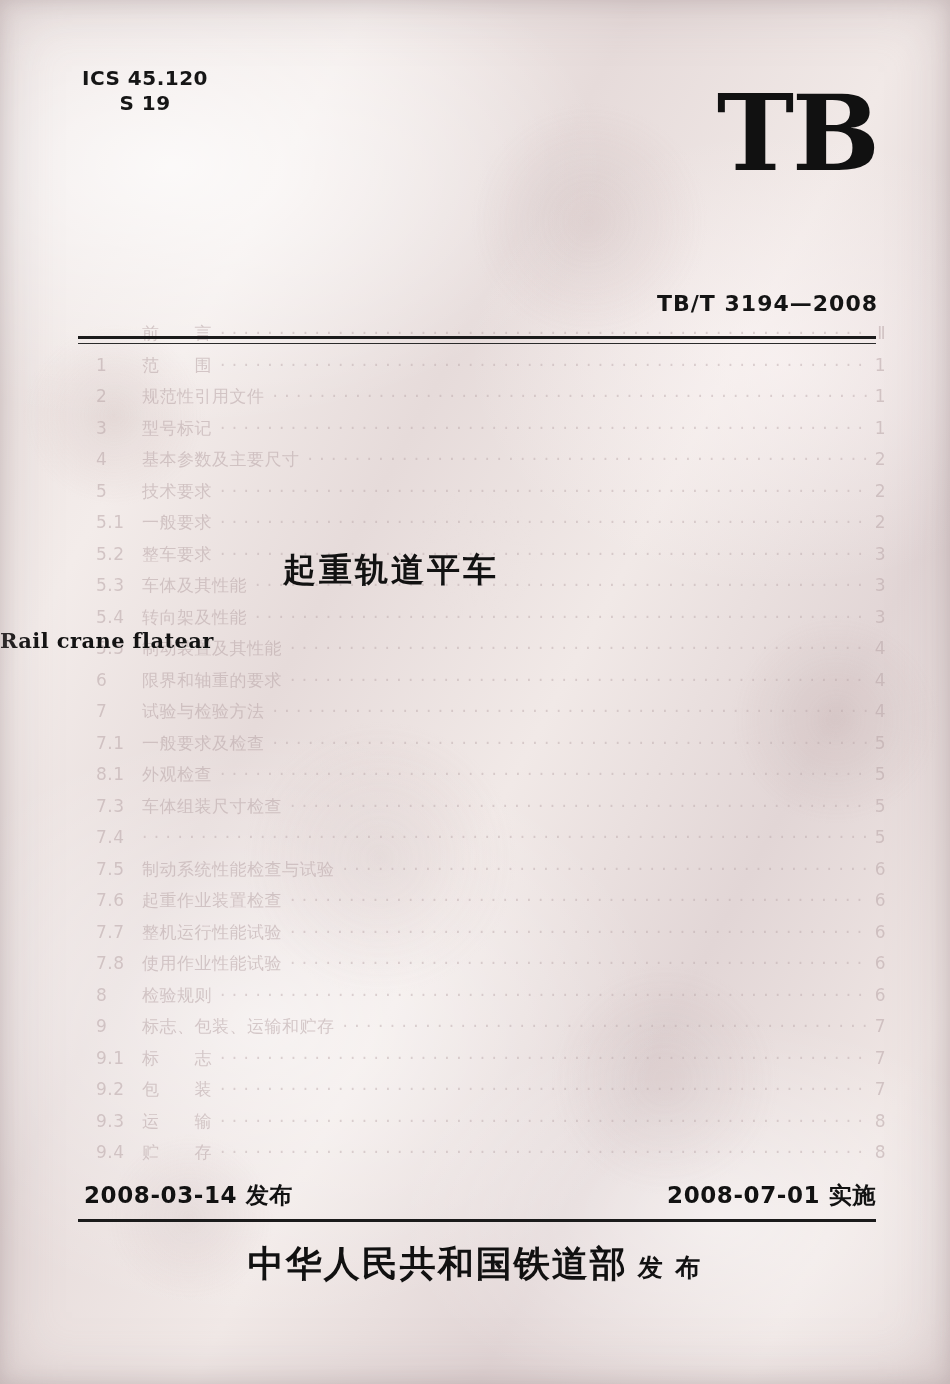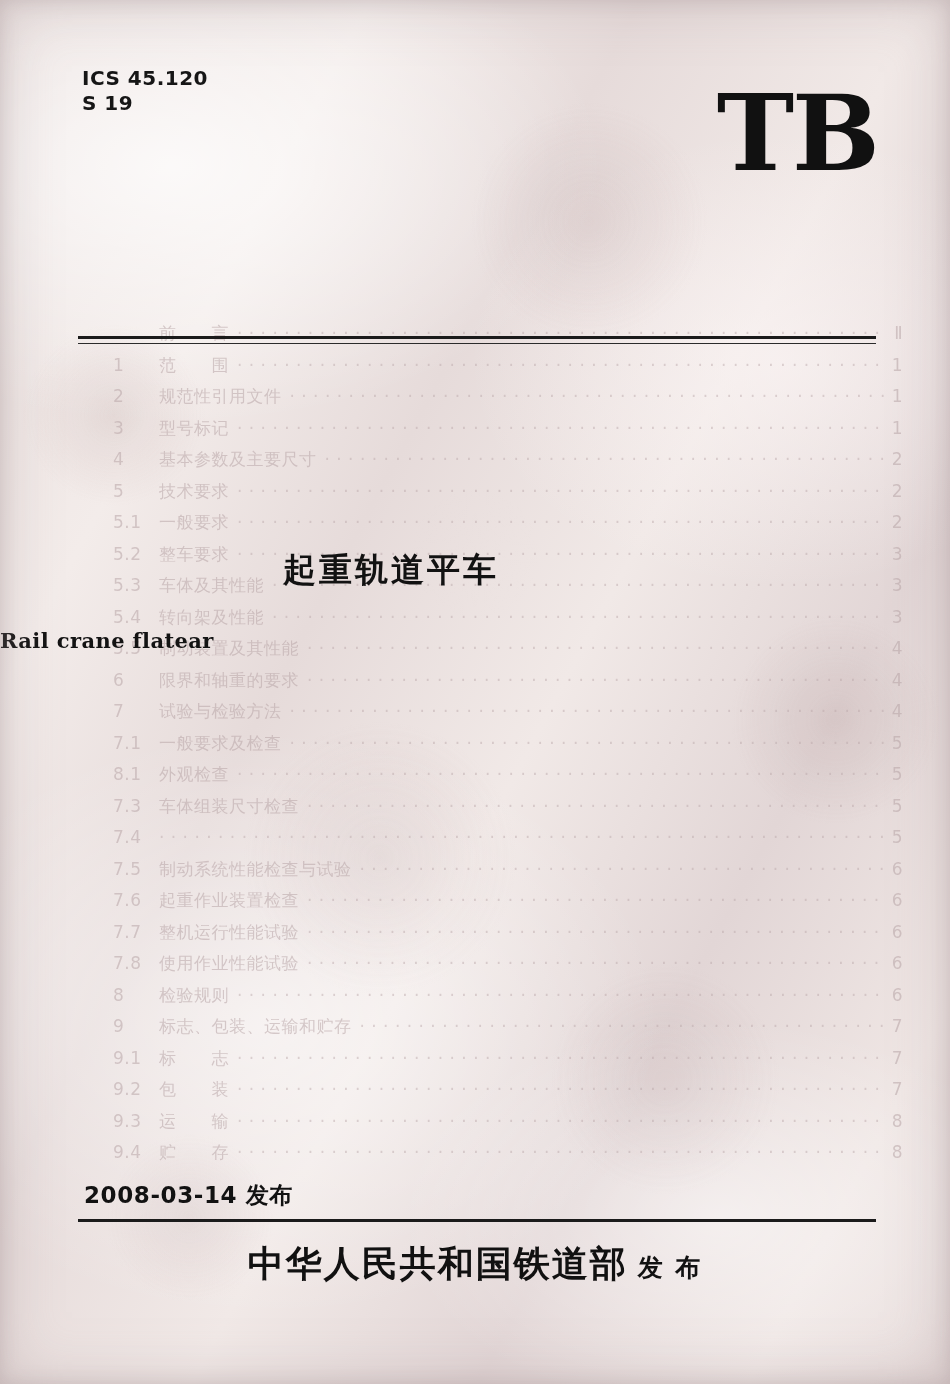--- a/index.html
+++ b/index.html
@@ -45,21 +45,21 @@
   .edge-shadow {
     position: absolute;
     inset: 0;
     box-shadow: inset 0 0 60px rgba(160,140,142,0.35), inset 0 0 18px rgba(140,120,122,0.25);
     pointer-events: none;
   }
 
   
   .ghost-toc {
     position: absolute;
-    left: 113px;
+    left: 96px;
     top: 318px;
     width: 790px;
     color: #b9a6a8;
     opacity: 0.55;
     font-size: 17px;
     line-height: 31.5px;
     letter-spacing: 0.5px;
     pointer-events: none;
     filter: blur(0.45px);
     font-family: "DejaVu Sans", sans-serif;
@@ -93,20 +93,21 @@
   .ics-block {
     position: absolute;
     left: 82px;
     top: 66px;
     font-family: "DejaVu Sans", sans-serif;
     font-size: 20px;
     font-weight: bold;
     color: #161616;
     line-height: 25px;
     letter-spacing: 0.5px;
+    text-align: center;
   }
   .tb-logo {
     position: absolute;
     right: 72px;
     top: 86px;
     font-family: "DejaVu Serif", serif;
     font-weight: bold;
     font-size: 104px;
     line-height: 96px;
     color: #111;
@@ -398,28 +399,30 @@
     </div>
 
   <div class="ics-block">
     <div>ICS 45.120</div>
     <div>S 19</div>
   </div>
 
   <div class="tb-logo">TB</div>
 
 
+  <div class="std-no">TB/T 3194—2008</div>
 
   <div class="rule-top"></div>
   <div class="rule-top2"></div>
 
   <div class="doc-title-cn">起重轨道平车</div>
   <div class="doc-title-en">Rail crane flatear</div>
 
   <div class="date-issue">2008-03-14 发布</div>
+  <div class="date-effect">2008-07-01 实施</div>
 
   <div class="rule-bottom"></div>
 
   <div class="issuer">
     <span class="org">中华人民共和国铁道部</span><span class="verb">发 布</span>
   </div>
 
   <div class="edge-shadow"></div>
 </div>
 

